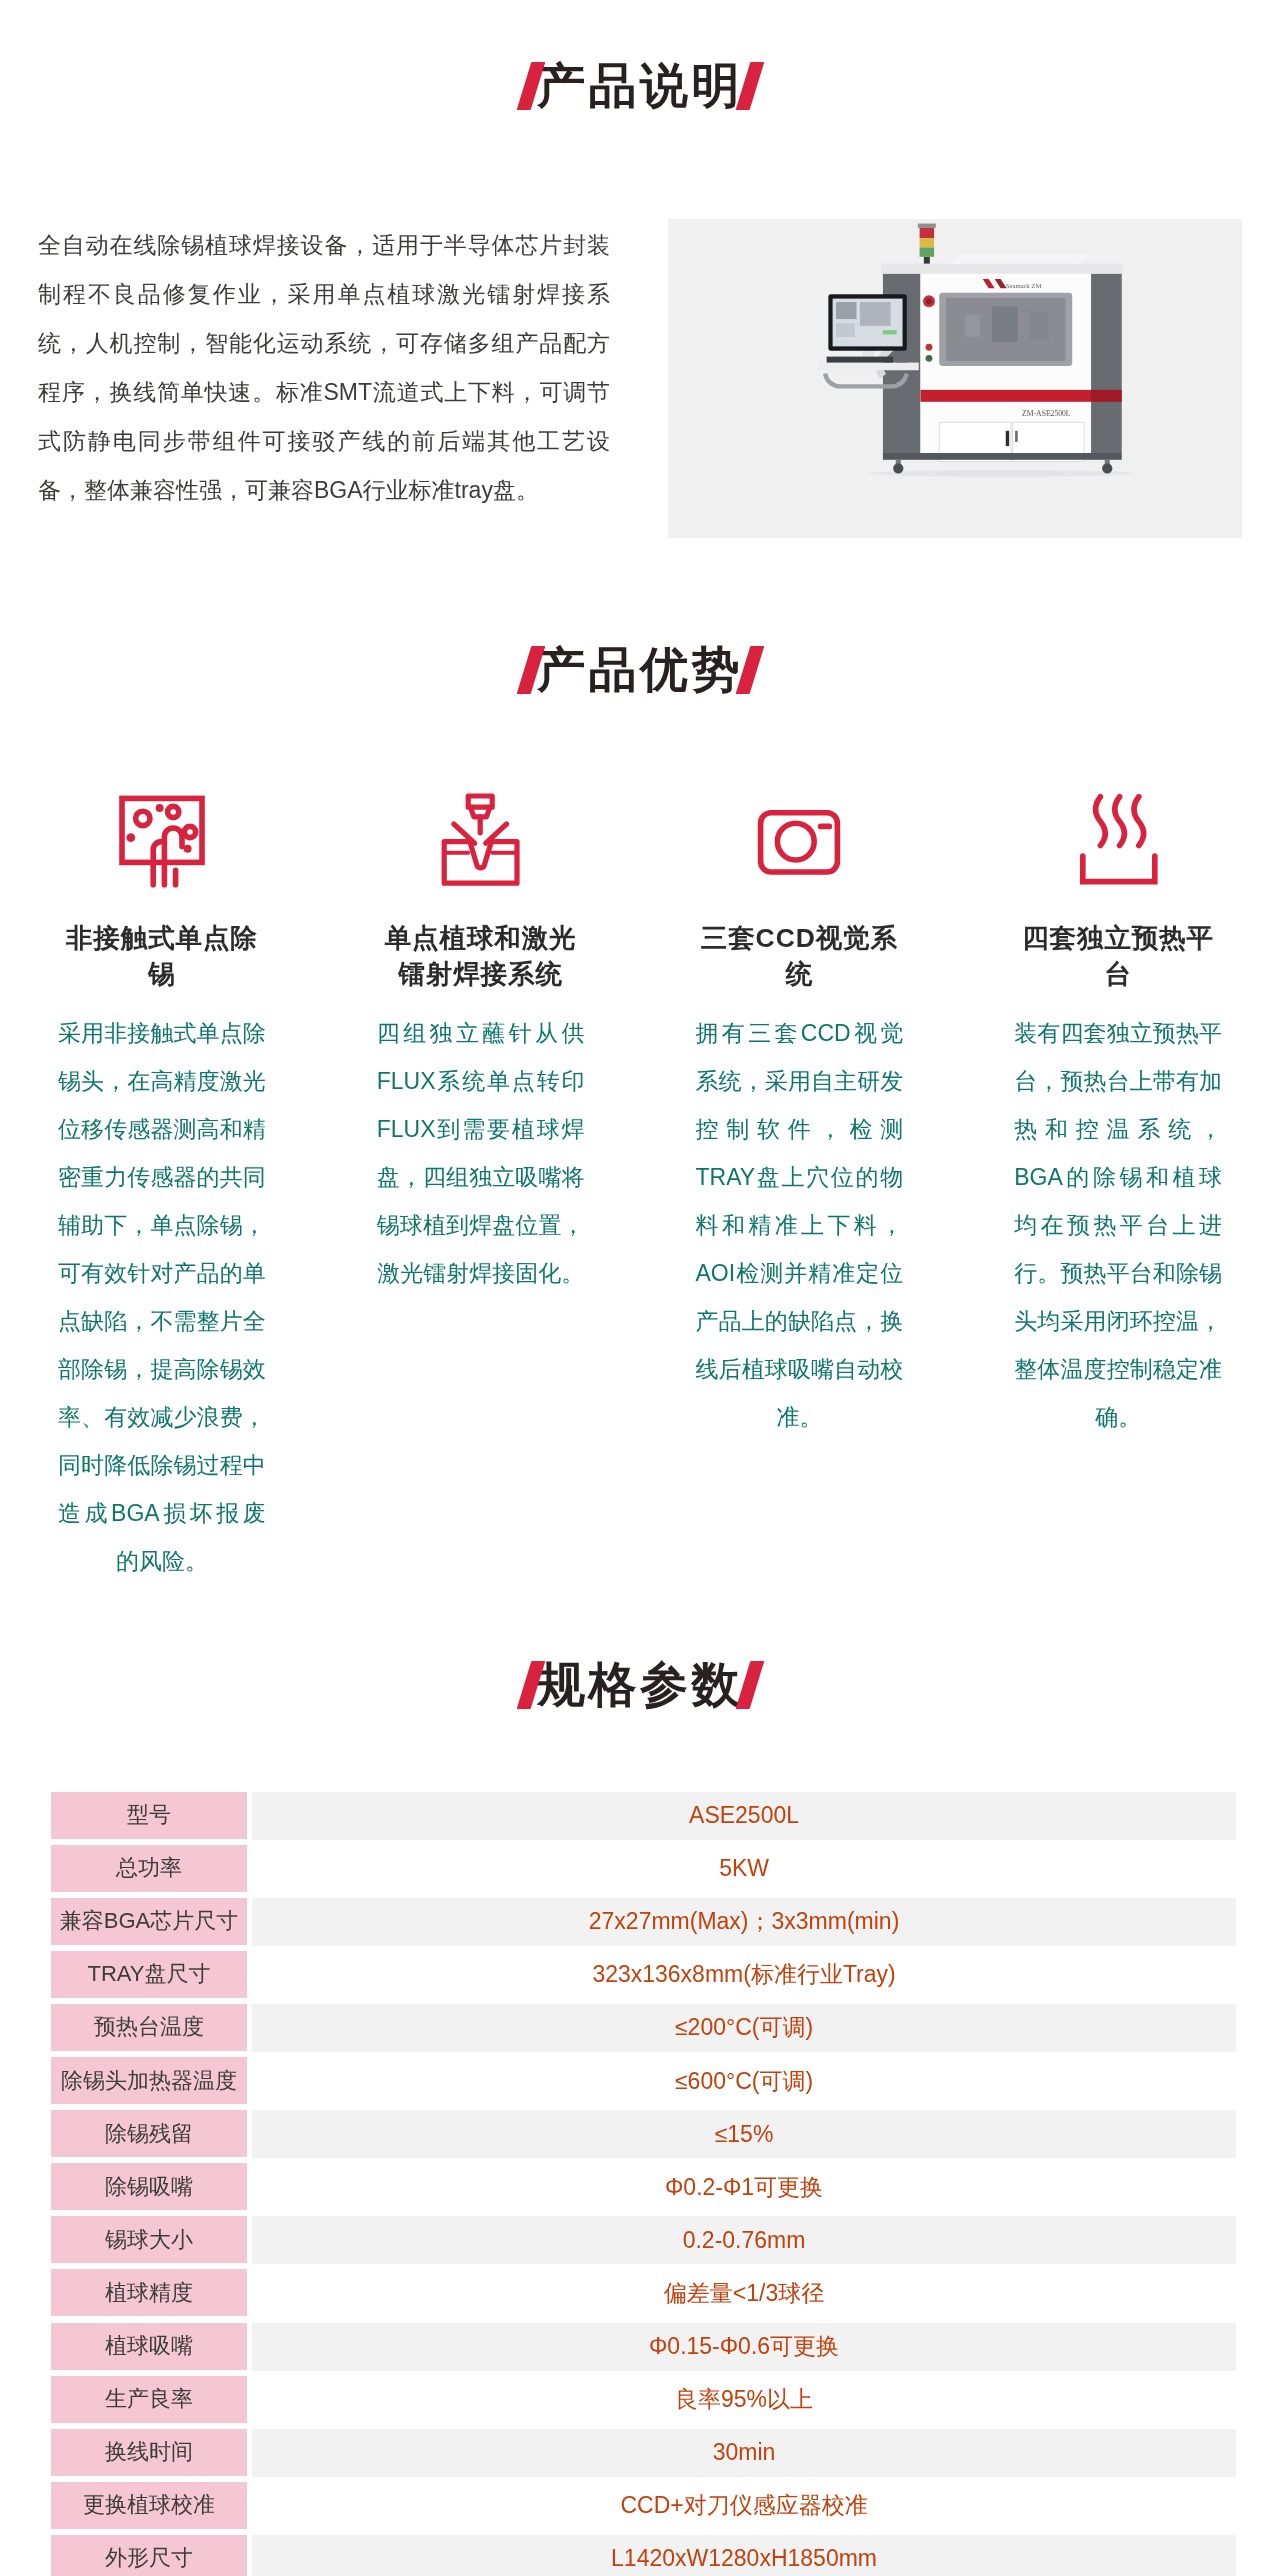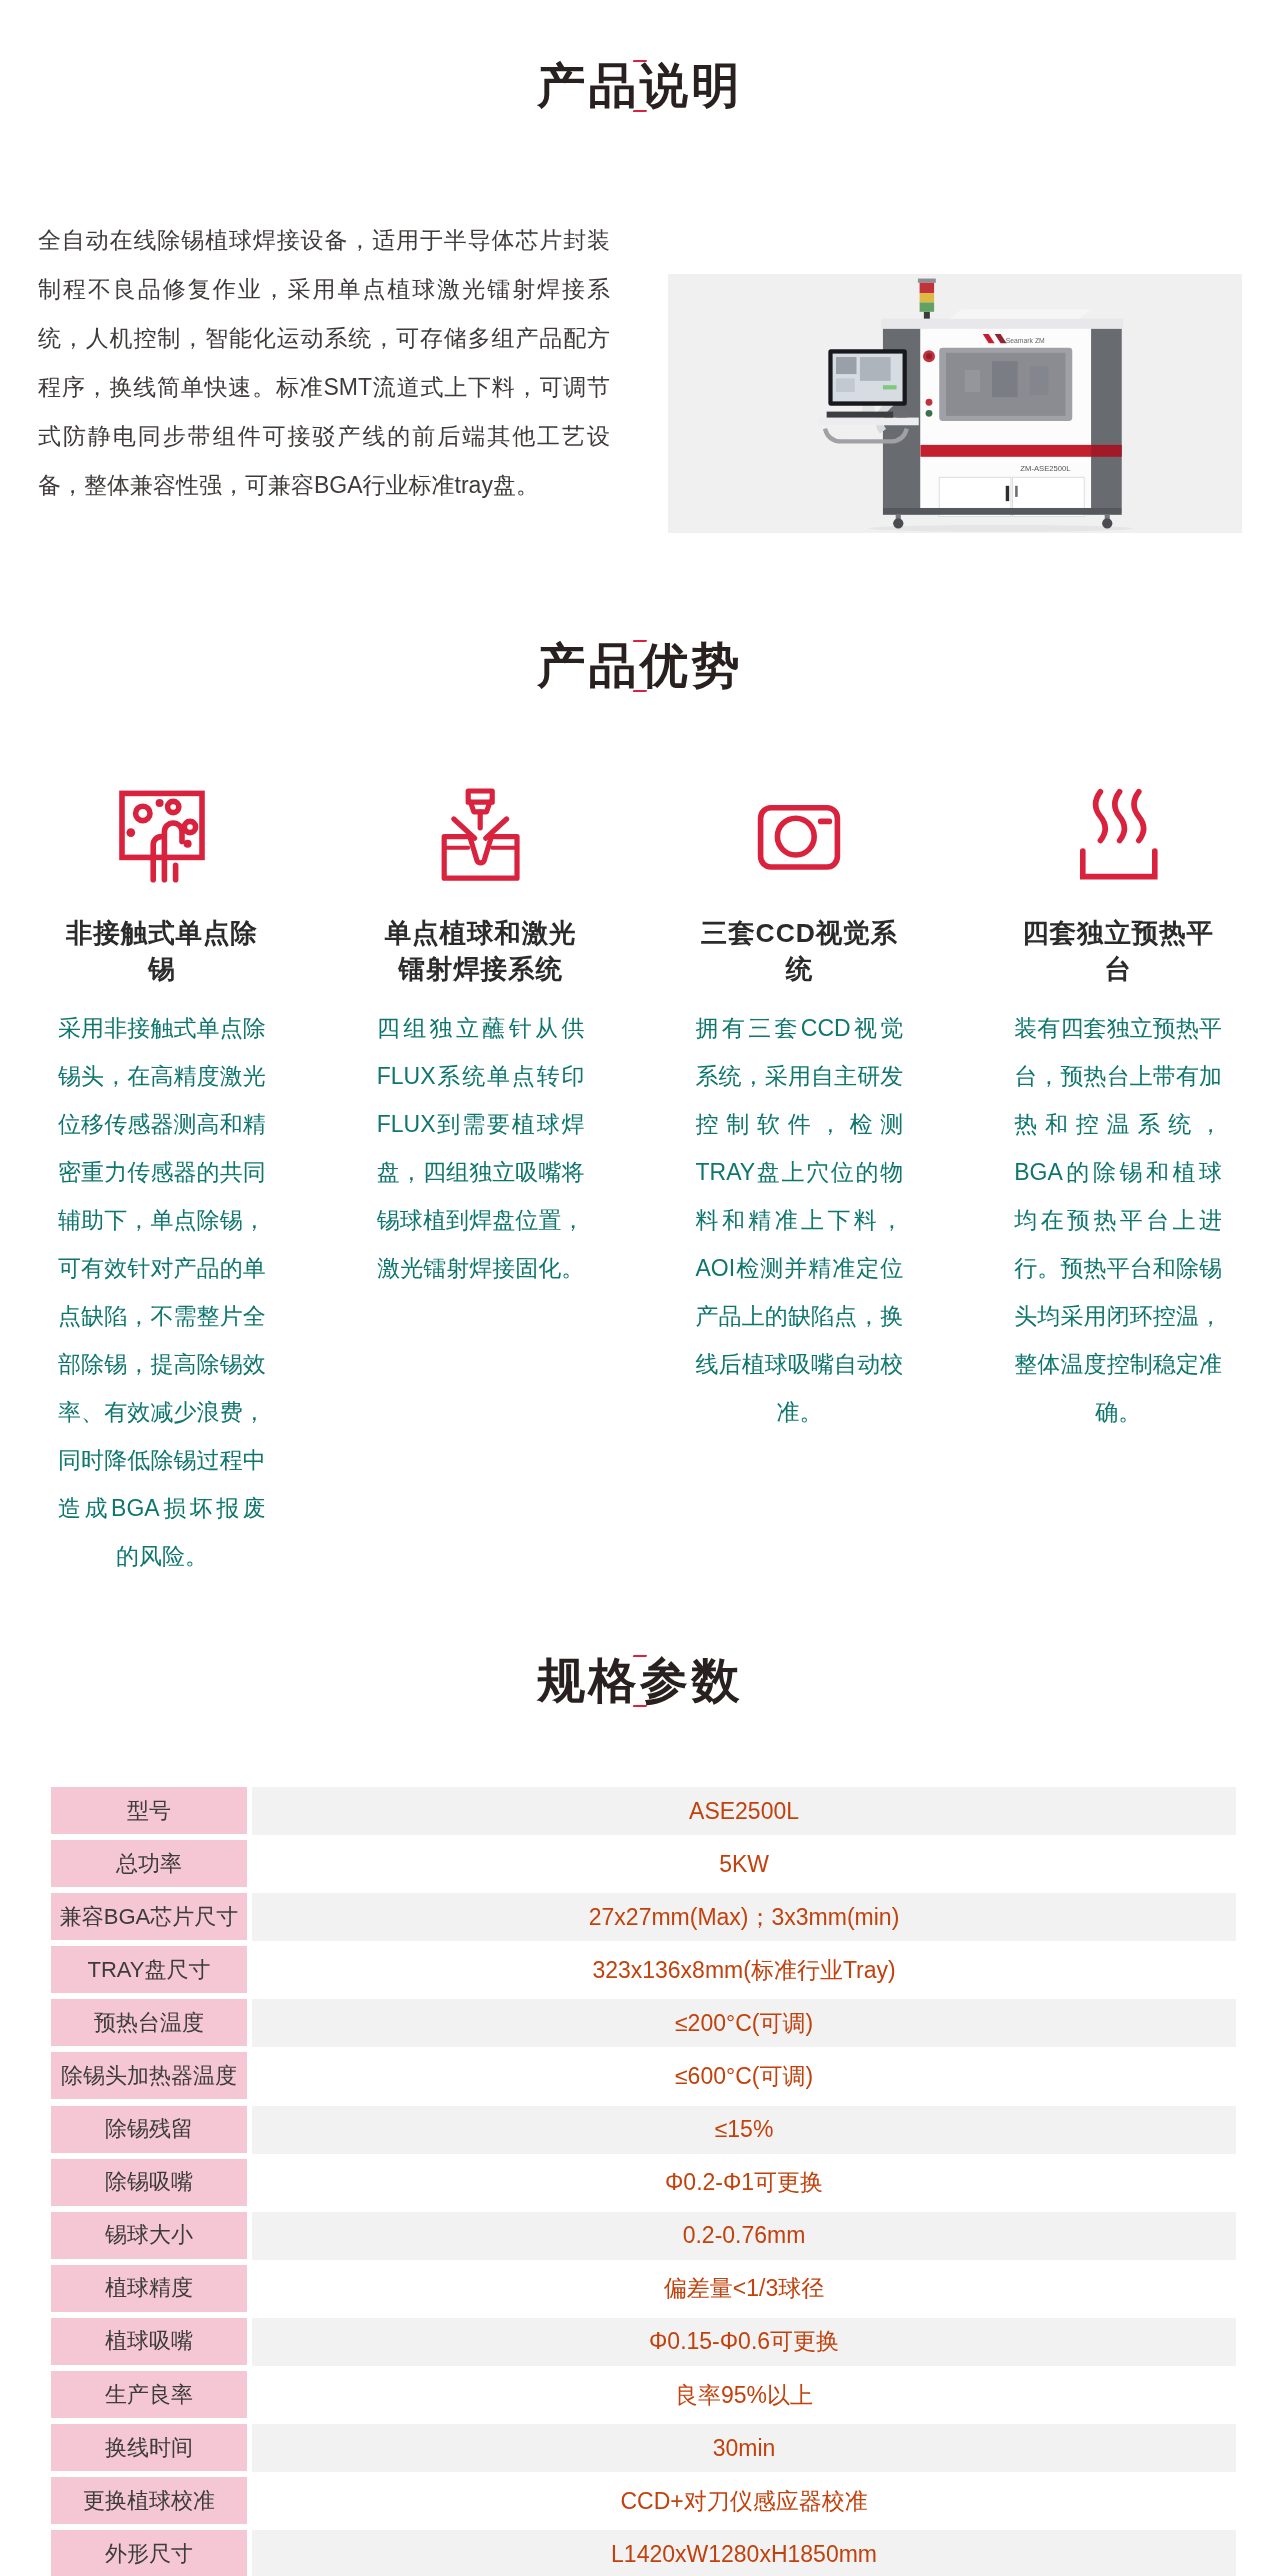--- a/index.html
+++ b/index.html
@@ -5,21 +5,20 @@
   html,body{margin:0;padding:0;background:#ffffff;}
   body{
     width:1280px;height:2576px;margin:0 auto;position:relative;
     font-family:"Liberation Sans","DejaVu Sans",sans-serif;
     color:#3f3b3a;overflow:hidden;
   }
   
   .sec-title{
     display:flex;justify-content:center;align-items:center;
     height:51px;
-    flex-direction:column;
   }
   .sec-title .txt{
     font-size:48px;font-weight:800;color:#29211f;letter-spacing:3.4px;line-height:1;
   }
   .slash{
     display:inline-block;width:13.7px;height:48px;background:#d9233e;
     transform:skewX(-17deg);border-radius:0.9px;
   }
   .t1{margin-top:60px;}
   .t2{margin-top:107px;}
@@ -30,21 +29,21 @@
     margin:82px 38px 0 38px;
     display:flex;align-items:flex-end;
   }
   .desc-par{
     width:572px;
     font-size:23px;line-height:49px;color:#3f3b3a;
     text-align:justify;
   }
   .photo{
     margin-left:auto;margin-top:25.6px;
-    width:574px;height:259px;background:#f0f0f1;
+    width:574px;height:319px;background:#f0f0f1;font-family:Liberation Serif, serif;
   }
   .photo svg{display:block;width:574px;height:259px;}
 
   
   .features{
     margin-top:96px;
     display:grid;grid-template-columns:1fr 1fr 1fr 1fr;
     column-gap:111px;row-gap:36px;
     padding:0 58px;
   }

